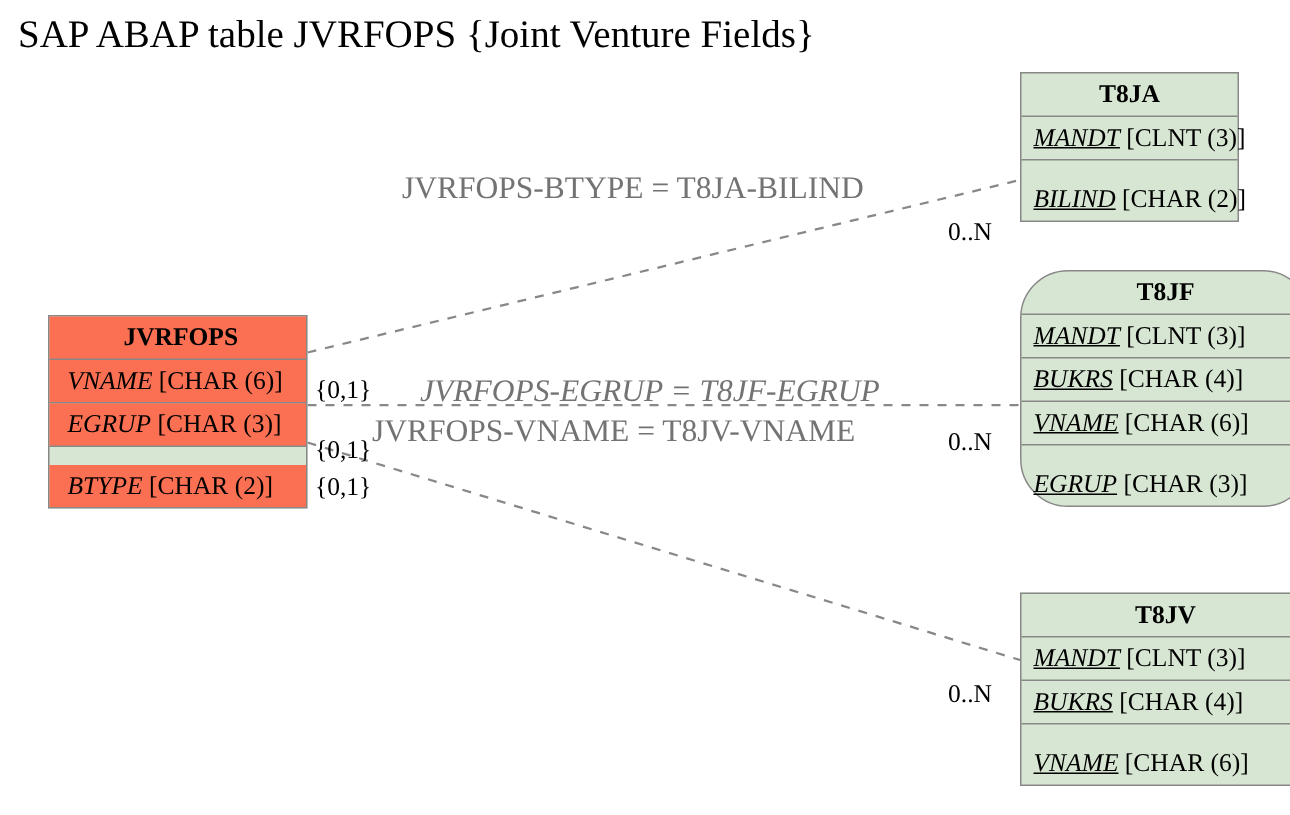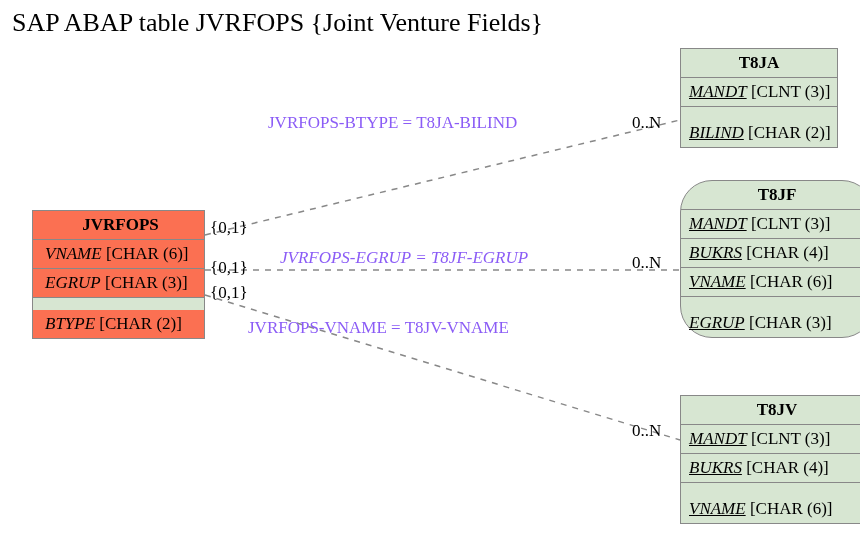--- a/index.html
+++ b/index.html
@@ -7,54 +7,54 @@
 .title { position: absolute; left: 12px; top: 8px; font-size: 26px; color: #000; }
 .entity { position: absolute; border: 1px solid #888; background: #d7e6d2; }
 .entity-row { border-bottom: 1px solid #888; padding: 4px 8px; font-size: 17px; white-space: nowrap; }
 .entity-row:last-child { border-bottom: none; margin-top: 12px; }
 .entity-header { text-align: center; font-weight: bold; }
 .entity-header.main { background: #fb7052; }
 .entity.main .entity-row { background: #fb7052; padding-left: 12px; }
 .underline-italic { text-decoration: underline; font-style: italic; }
 .italic { font-style: italic; }
 svg.lines { position: absolute; left: 0; top: 0; width: 860px; height: 543px; pointer-events: none; }
-.rel-label { position: absolute; font-size: 17px; color: #8b5cf6; }
-.card { position: absolute; font-size: 17px; color: #000; }
+.rel-label { position: absolute; font-size: 21px; color: #737373; }
+.card { position: absolute; font-size: 17px; color: #000; margin-top: 32px; }
 </style>
 </head>
 <body>
 
 <div class="title">SAP ABAP table JVRFOPS {Joint Venture Fields}</div>
 
 <svg class="lines">
   <line x1="205" y1="235" x2="680" y2="120" stroke="#888" stroke-width="1.5" stroke-dasharray="6,6"></line>
   <line x1="205" y1="270" x2="680" y2="270" stroke="#888" stroke-width="1.5" stroke-dasharray="6,6"></line>
   <line x1="205" y1="295" x2="680" y2="440" stroke="#888" stroke-width="1.5" stroke-dasharray="6,6"></line>
 </svg>
 
 <div class="card" style="left:210px; top:218px;">{0,1}</div>
 <div class="card" style="left:210px; top:258px;">{0,1}</div>
 <div class="card" style="left:210px; top:283px;">{0,1}</div>
 
 <div class="rel-label" style="left:268px; top:113px;">JVRFOPS-BTYPE = T8JA-BILIND</div>
 <div class="rel-label" style="left:280px; top:248px;font-style:italic;">JVRFOPS-EGRUP = T8JF-EGRUP</div>
-<div class="rel-label" style="left:248px; top:275px;margin-top:43px;">JVRFOPS-VNAME = T8JV-VNAME</div>
+<div class="rel-label" style="left:248px; top:275px;">JVRFOPS-VNAME = T8JV-VNAME</div>
 
 <div class="card" style="left:632px; top:113px;">0..N</div>
 <div class="card" style="left:632px; top:253px;">0..N</div>
 <div class="card" style="left:632px; top:421px;">0..N</div>
 
 <div class="entity main" style="left:32px; top:210px; width:173px;">
   <div class="entity-row entity-header main">JVRFOPS</div>
   <div class="entity-row"><span class="italic">VNAME</span> <span>[CHAR (6)]</span></div>
   <div class="entity-row"><span class="italic">EGRUP</span> <span>[CHAR (3)]</span></div>
   <div class="entity-row"><span class="italic">BTYPE</span> <span>[CHAR (2)]</span></div>
 </div>
 
-<div class="entity" style="left:680px; top:48px; width:158px;">
+<div class="entity" style="left:680px; top:48px; width:146px;">
   <div class="entity-row entity-header">T8JA</div>
   <div class="entity-row"><span class="underline-italic">MANDT</span> <span>[CLNT (3)]</span></div>
   <div class="entity-row"><span class="underline-italic">BILIND</span> <span>[CHAR (2)]</span></div>
 </div>
 
 <div class="entity" style="left:680px; top:180px; width:194px;border-radius:32px;">
   <div class="entity-row entity-header">T8JF</div>
   <div class="entity-row"><span class="underline-italic">MANDT</span> <span>[CLNT (3)]</span></div>
   <div class="entity-row"><span class="underline-italic">BUKRS</span> <span>[CHAR (4)]</span></div>
   <div class="entity-row"><span class="underline-italic">VNAME</span> <span>[CHAR (6)]</span></div>

